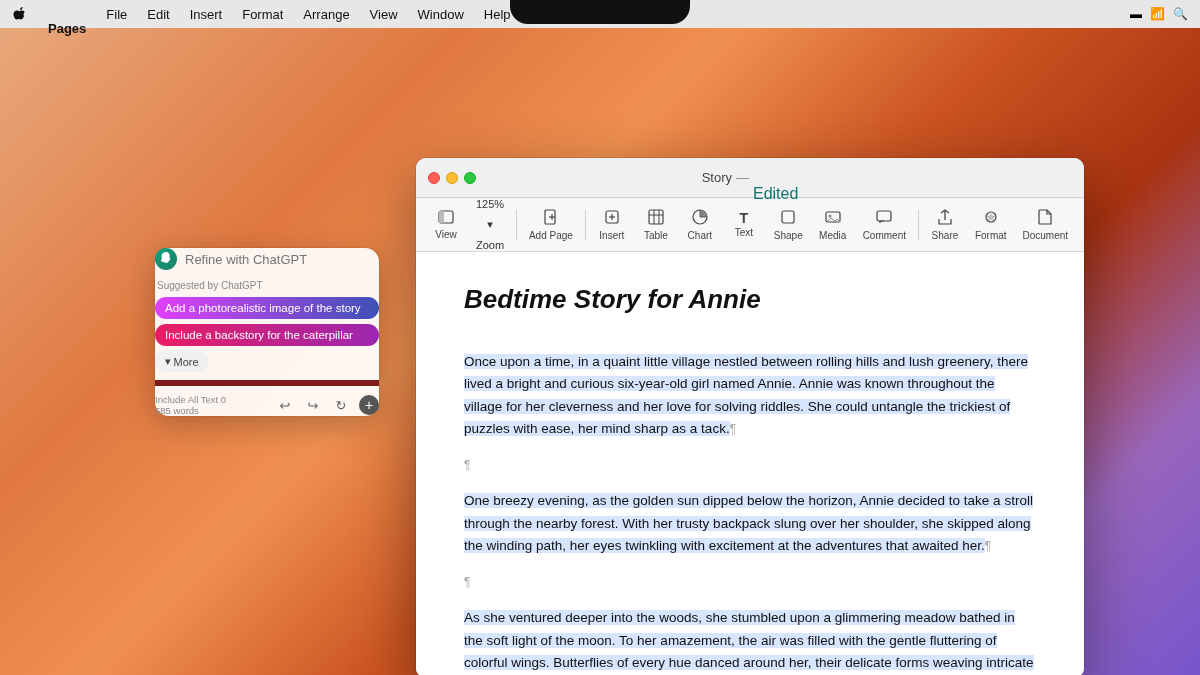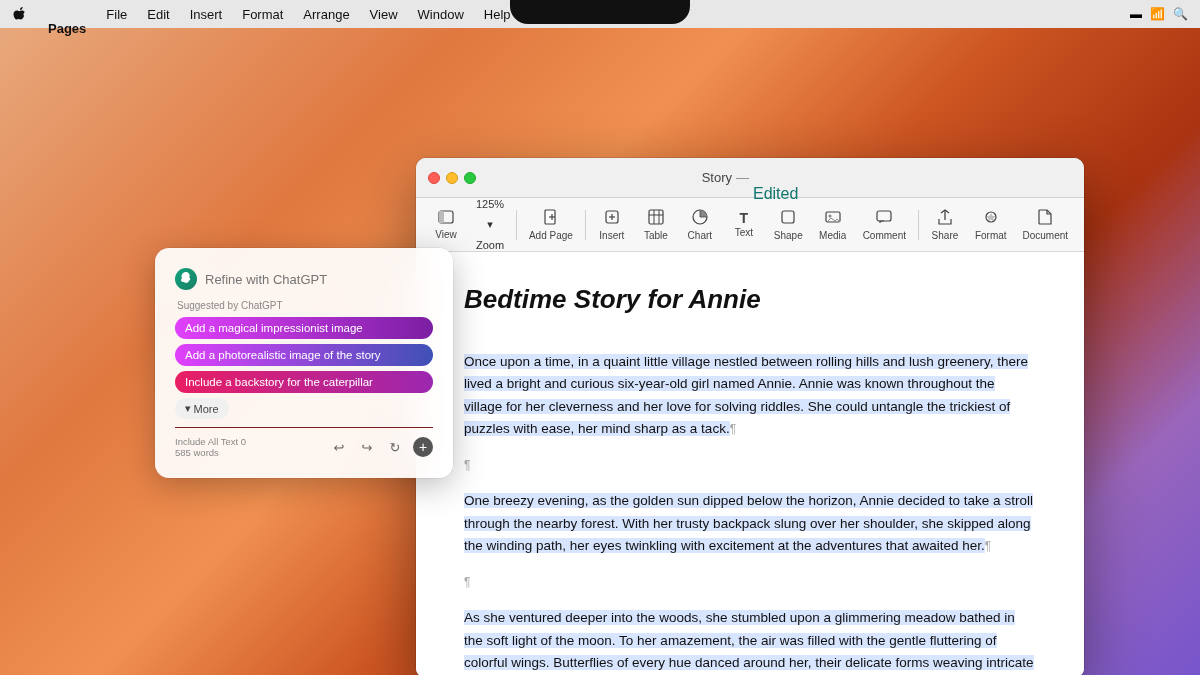--- a/index.html
+++ b/index.html
@@ -196,26 +196,26 @@
     .paragraph-mark {
       color: #aaa;
       font-size: 12px;
     }
 
     
     .chatgpt-panel {
       position: absolute;
       top: 248px;
       left: 155px;
-      width: 298px;
+      width: 224px;
       background: rgba(255, 255, 255, 0.92);
       backdrop-filter: blur(20px);
       border-radius: 14px;
       box-shadow: 0 8px 32px rgba(0,0,0,0.25), 0 0 0 0.5px rgba(0,0,0,0.1);
-      padding: 20px;
+      padding: 0;
       z-index: 20;
     }
 
     .chatgpt-input-row {
       display: flex;
       align-items: center;
       gap: 8px;
       margin-bottom: 10px;
     }
 
@@ -289,21 +289,21 @@
       border-radius: 12px;
       font-size: 11px;
       color: #444;
       cursor: pointer;
       font-family: inherit;
       margin-top: 2px;
       margin-bottom: 8px;
     }
 
     .panel-footer {
-      border-top: 1px solid #7f1d1d;
+      border-top: 6px solid #7f1d1d;
       padding-top: 8px;
       display: flex;
       justify-content: space-between;
       align-items: center;
     }
 
     .footer-text {
       font-size: 9.5px;
       color: #888;
     }
@@ -574,21 +574,20 @@
         <svg width="14" height="14" viewBox="0 0 14 14" fill="white">
           <path d="M7 1C4.5 1 2.5 2.8 2.5 5.2C2.5 6 2.7 6.7 3.1 7.2C2.4 7.6 2 8.3 2 9C2 10.1 2.9 11 4 11C4.3 11 4.6 10.9 4.8 10.8C5.3 11.5 6.1 12 7 12C8.4 12 9.6 11 9.9 9.7C10.7 9.4 11.2 8.7 11.2 7.9C11.2 7.2 10.8 6.6 10.2 6.2C10.5 5.7 10.7 5.1 10.7 4.5C10.7 2.6 9 1 7 1Z"></path>
         </svg>
       </span>
     </div>
     <input class="chatgpt-input" type="text" placeholder="Refine with ChatGPT" style="">
   </div>
 
   <div class="suggested-label">Suggested by ChatGPT</div>
 
-  <button class="suggestion-btn suggestion-1">Add a magical impressionist image</button>
   <button class="suggestion-btn suggestion-2">Add a photorealistic image of the story</button>
   <button class="suggestion-btn suggestion-3">Include a backstory for the caterpillar</button>
 
   <button class="more-btn">
     <span>▾</span>
     <span>More</span>
   </button>
 
   <div class="panel-footer">
     <div>

